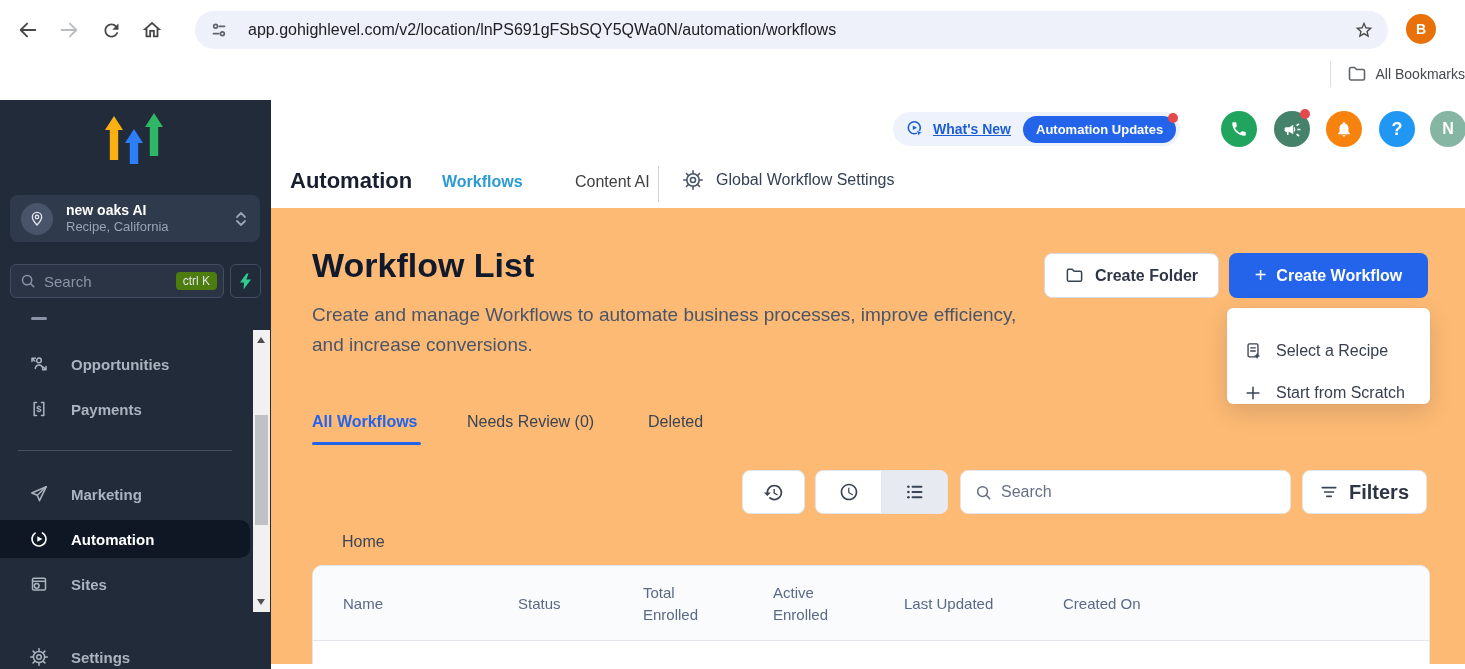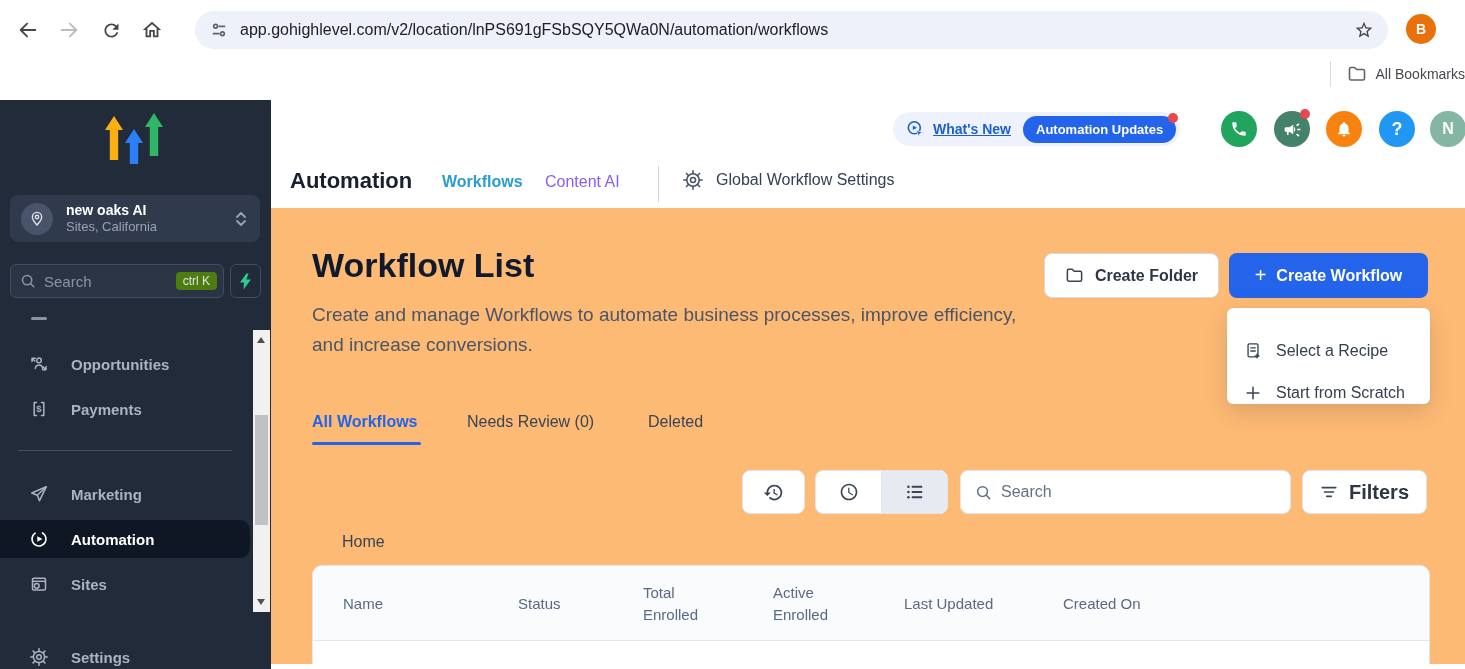--- a/index.html
+++ b/index.html
@@ -6,21 +6,21 @@
   html,body { width:1465px; height:669px; overflow:hidden; background:#fff;
     font-family:"Liberation Sans", sans-serif; }
   .abs { position:absolute; }
   #stage { position:relative; width:1465px; height:669px; overflow:hidden; }
 
   
   #chrome { position:absolute; left:0; top:0; width:1465px; height:100px; background:#fff; }
   .nav-ic { position:absolute; top:14px; width:32px; height:32px; display:flex;
     align-items:center; justify-content:center; border-radius:50%; cursor:pointer; }
   #urlbar { position:absolute; left:195px; top:11px; width:1193px; height:38px;
-    background:#eef1fa; border-radius:19px; display:flex; align-items:center; }
+    background:#eef1fa; border-radius:19px; display:flex; align-items:center;gap:8px; }
   #url-text { font-size:16px; color:#202124; margin-left:12px; white-space:nowrap; }
   #chrome-avatar { position:absolute; left:1406px; top:14px; width:30px; height:30px;
     border-radius:50%; background:#e8710a; color:#fff; font-size:14px; font-weight:bold;
     display:flex; align-items:center; justify-content:center; cursor:pointer; }
   #chrome-menu-sliver { position:absolute; left:1459px; top:18px; width:10px; height:24px;
     color:#5f6368; font-size:18px; font-weight:bold; letter-spacing:0; }
   #bookmarks-right { position:absolute; right:0; top:56px; height:36px; display:flex;
     align-items:center; }
   #bm-sep { width:1px; height:26px; background:#dadce0; margin-right:16px; }
   #bm-label { font-size:14px; color:#45494e; margin-left:9px; white-space:nowrap; }
@@ -213,21 +213,21 @@
 
     <div id="account-box">
       <div id="account-pin">
         <svg width="16" height="16" viewBox="0 0 24 24" fill="none" stroke="#e2e6ec" stroke-width="2">
             <path d="M12 21s-7-7.4-7-12a7 7 0 0 1 14 0c0 4.6-7 12-7 12z"></path>
             <circle cx="12" cy="9" r="2.6"></circle>
           </svg>
       </div>
       <div id="account-texts">
         <div id="account-name">new oaks AI</div>
-        <div id="account-loc">Sites, California</div>
+        <div id="account-loc">Recipe, California</div>
       </div>
       <span style="margin-right:13px">
         <svg width="12" height="16" viewBox="0 0 12 16" fill="none" stroke="#9aa3b4" stroke-width="1.8" stroke-linecap="round" stroke-linejoin="round">
             <path d="M2 6l4-4 4 4"></path>
             <path d="M2 10l4 4 4-4"></path>
           </svg>
       </span>
     </div>
 
     <div id="side-search">
@@ -367,21 +367,21 @@
       <span>N</span>
     </div>
 
     <div id="page-title">Automation</div>
 
     <div class="hdr-tab" style="left:171px; color:#2c9bd3; font-weight:600">
       <span>Workflows</span>
     </div>
     <div id="tab-underline"></div>
 
-    <div class="hdr-tab" style="left:274px; color:#8b5cf6">
+    <div class="hdr-tab" style="left:304px; color:#404040">
       <span>Content AI</span>
     </div>
 
     <div id="hdr-vsep"></div>
 
     <div id="gws">
       <span>
         <svg width="20" height="20" viewBox="0 0 18 18" fill="none" stroke="#475467" stroke-width="1.4" stroke-linecap="round">
           <circle cx="9" cy="9" r="5.6"></circle>
             <circle cx="9" cy="9" r="2.3"></circle>

